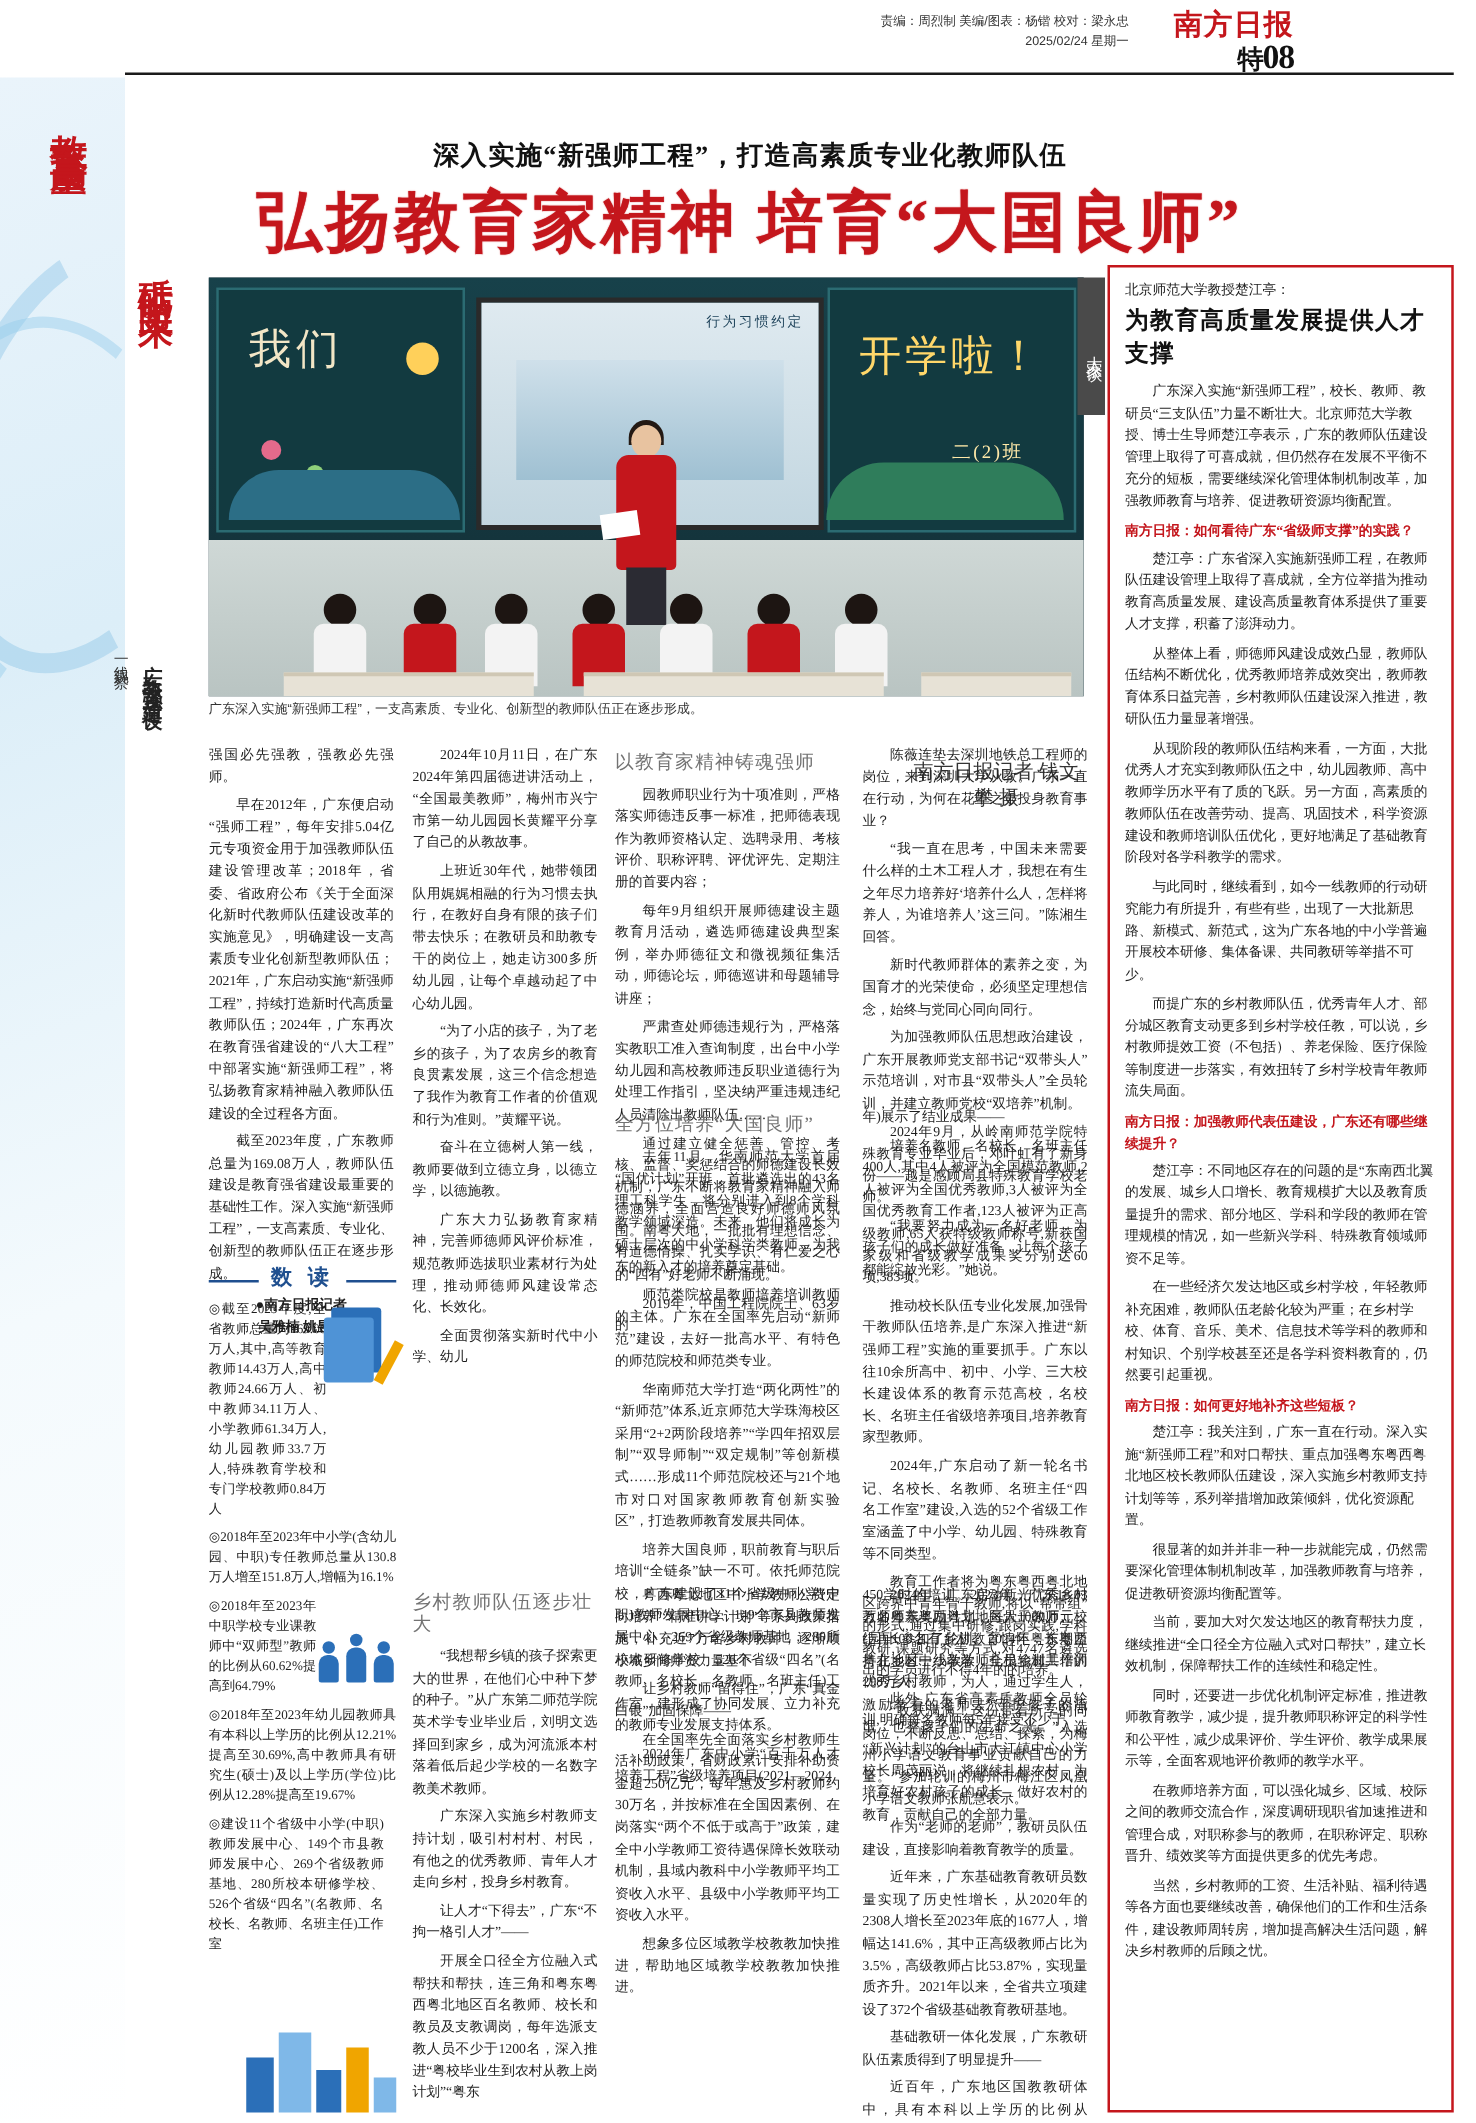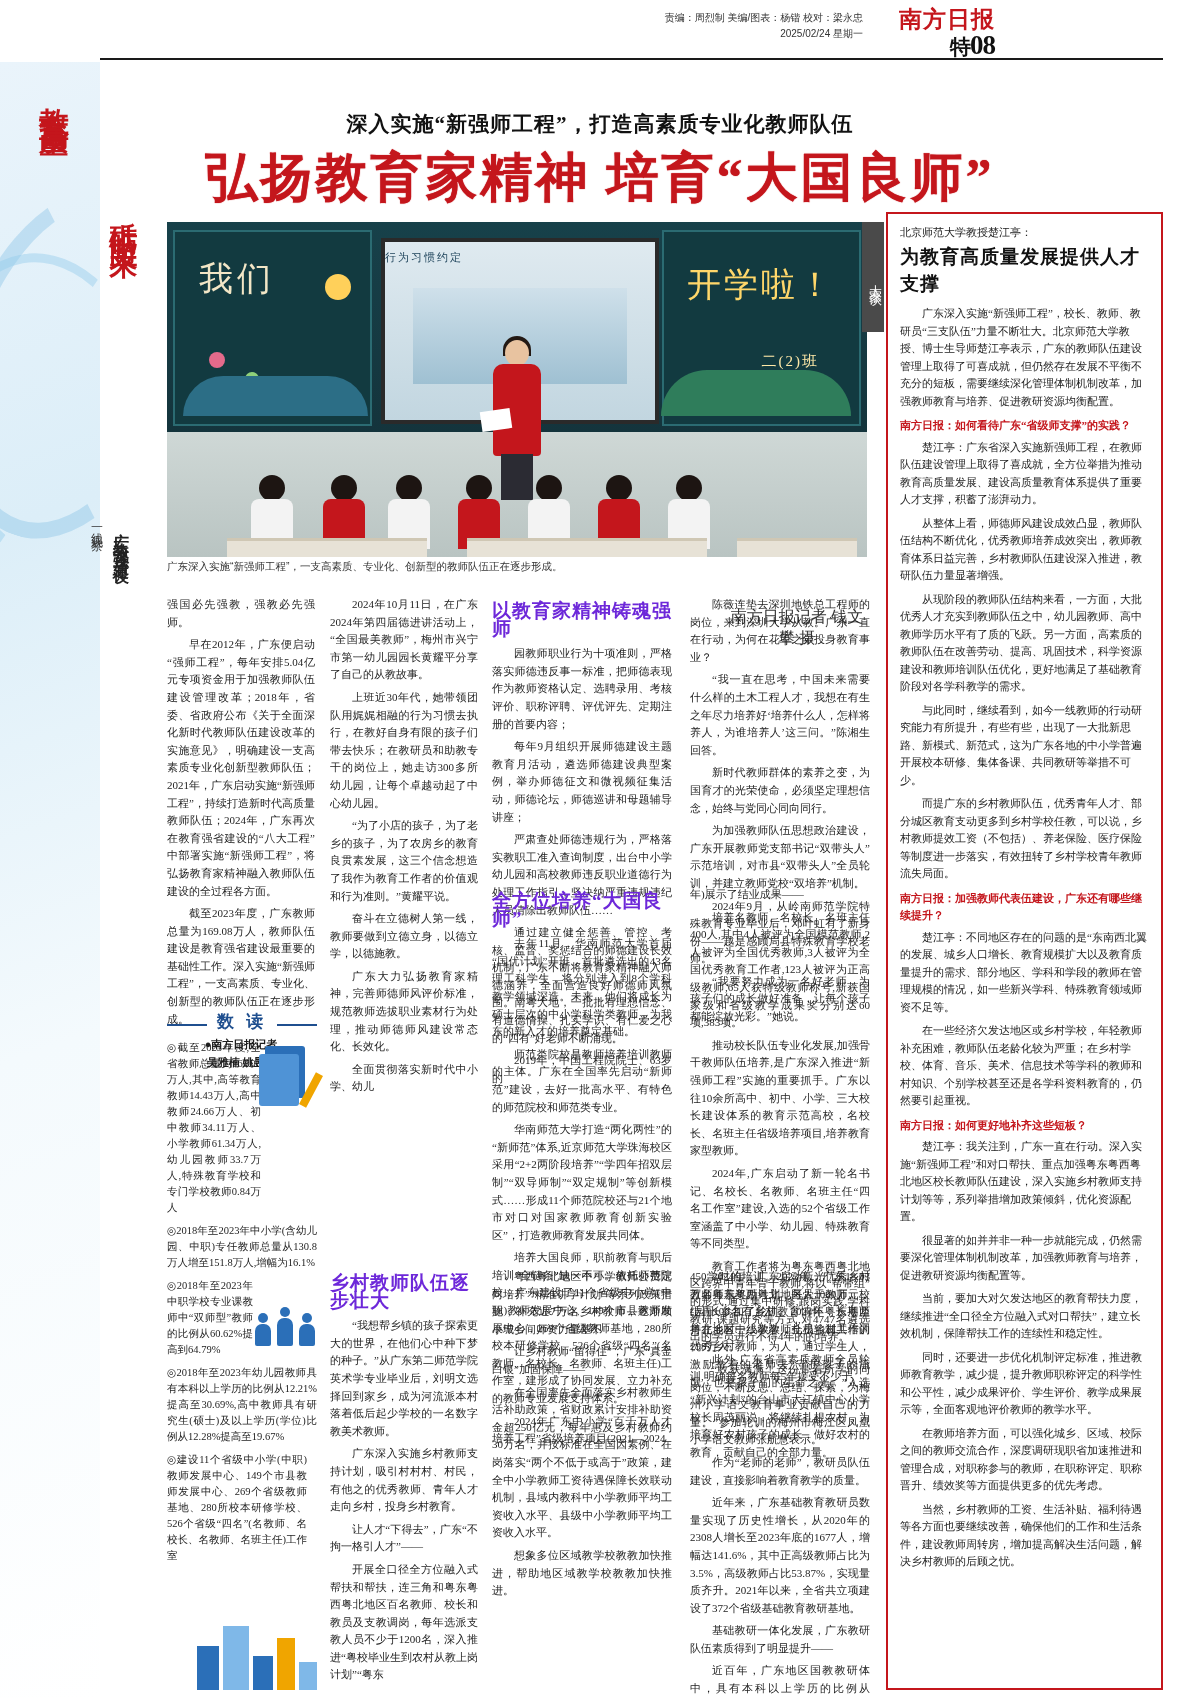--- a/index.html
+++ b/index.html
@@ -6,21 +6,21 @@
   body{
     width:1181px;height:1698px;
     background:#ffffff;
     font-family:"Liberation Serif","DejaVu Serif",serif;
     color:#1a1a1a;
     position:relative;
     overflow:hidden;
   }
   
   .masthead{
-    position:absolute;left:0;top:0;width:1013px;height:62px;
+    position:absolute;left:0;top:0;width:1013px;height:62px;padding-left:40px;
   }
   .mast-meta{
     position:absolute;right:150px;top:10px;
     text-align:right;font-size:10px;color:#333;line-height:16px;
     font-family:"Liberation Sans","DejaVu Sans",sans-serif;
   }
   .mast-logo{
     position:absolute;right:18px;top:4px;width:120px;text-align:right;
   }
   .mast-logo .nf{
@@ -110,22 +110,22 @@
   .screen{
     position:absolute;left:214px;top:16px;width:270px;height:178px;
     background:linear-gradient(180deg,#dfeaf0,#c2d6e0);
     border:4px solid #2a2a2a;
   }
   .screen .bld{
     position:absolute;left:28px;top:46px;width:214px;height:96px;
     background:linear-gradient(180deg,#cfe0ea,#9fc0d2);
   }
   .screen .cap{
-    position:absolute;left:0;top:8px;width:216px;text-align:left;
-    font-size:11px;color:#20455c;letter-spacing:2px;
+    position:absolute;left:0;top:8px;width:216px;text-align:right;
+    font-size:11px;color:#20455c;letter-spacing:2px;padding-left:42px;
   }
   .chalk1{
     position:absolute;left:24px;top:24px;font-size:34px;color:#f2e6c6;
     font-family:"Liberation Serif",serif;letter-spacing:4px;
   }
   .chalk2{
     position:absolute;right:24px;top:30px;font-size:34px;color:#ffd76a;
     font-family:"Liberation Serif",serif;letter-spacing:3px;
   }
   .chalk3{
@@ -178,21 +178,21 @@
     font-size:19px;font-weight:bold;color:#111;line-height:27px;margin:2px 0 8px;
     letter-spacing:1px;
   }
   .rb-p{font-size:11px;line-height:17.5px;text-indent:2em;margin:0 0 6px;color:#1d1d1d;}
   .rb-q{font-size:11px;line-height:17.5px;margin:7px 0 4px;font-weight:bold;color:#c4161c;}
   
   .col{position:absolute;font-size:11px;line-height:17.6px;color:#1d1d1d;text-align:justify;}
   .col p{margin:0 0 5px;text-indent:2em;}
   .col p.noind{text-indent:0;}
   .sec-title{
-    font-size:19px;font-weight:bold;color:#6d28d9;letter-spacing:1px;
+    font-size:15px;font-weight:normal;color:#737373;letter-spacing:1px;
     margin:6px 0 8px;text-indent:0;text-align:left;
   }
   .byline{text-align:center;font-size:11px;margin-top:8px;font-weight:bold;}
   
   #c1{left:167px;top:596px;width:148px;}
   #c2{left:330px;top:596px;width:148px;}
   #c3{left:492px;top:596px;width:180px;}
   #c4{left:690px;top:596px;width:180px;}
   #c3b{left:492px;top:886px;width:180px;}
   #c4b{left:690px;top:886px;width:180px;}

